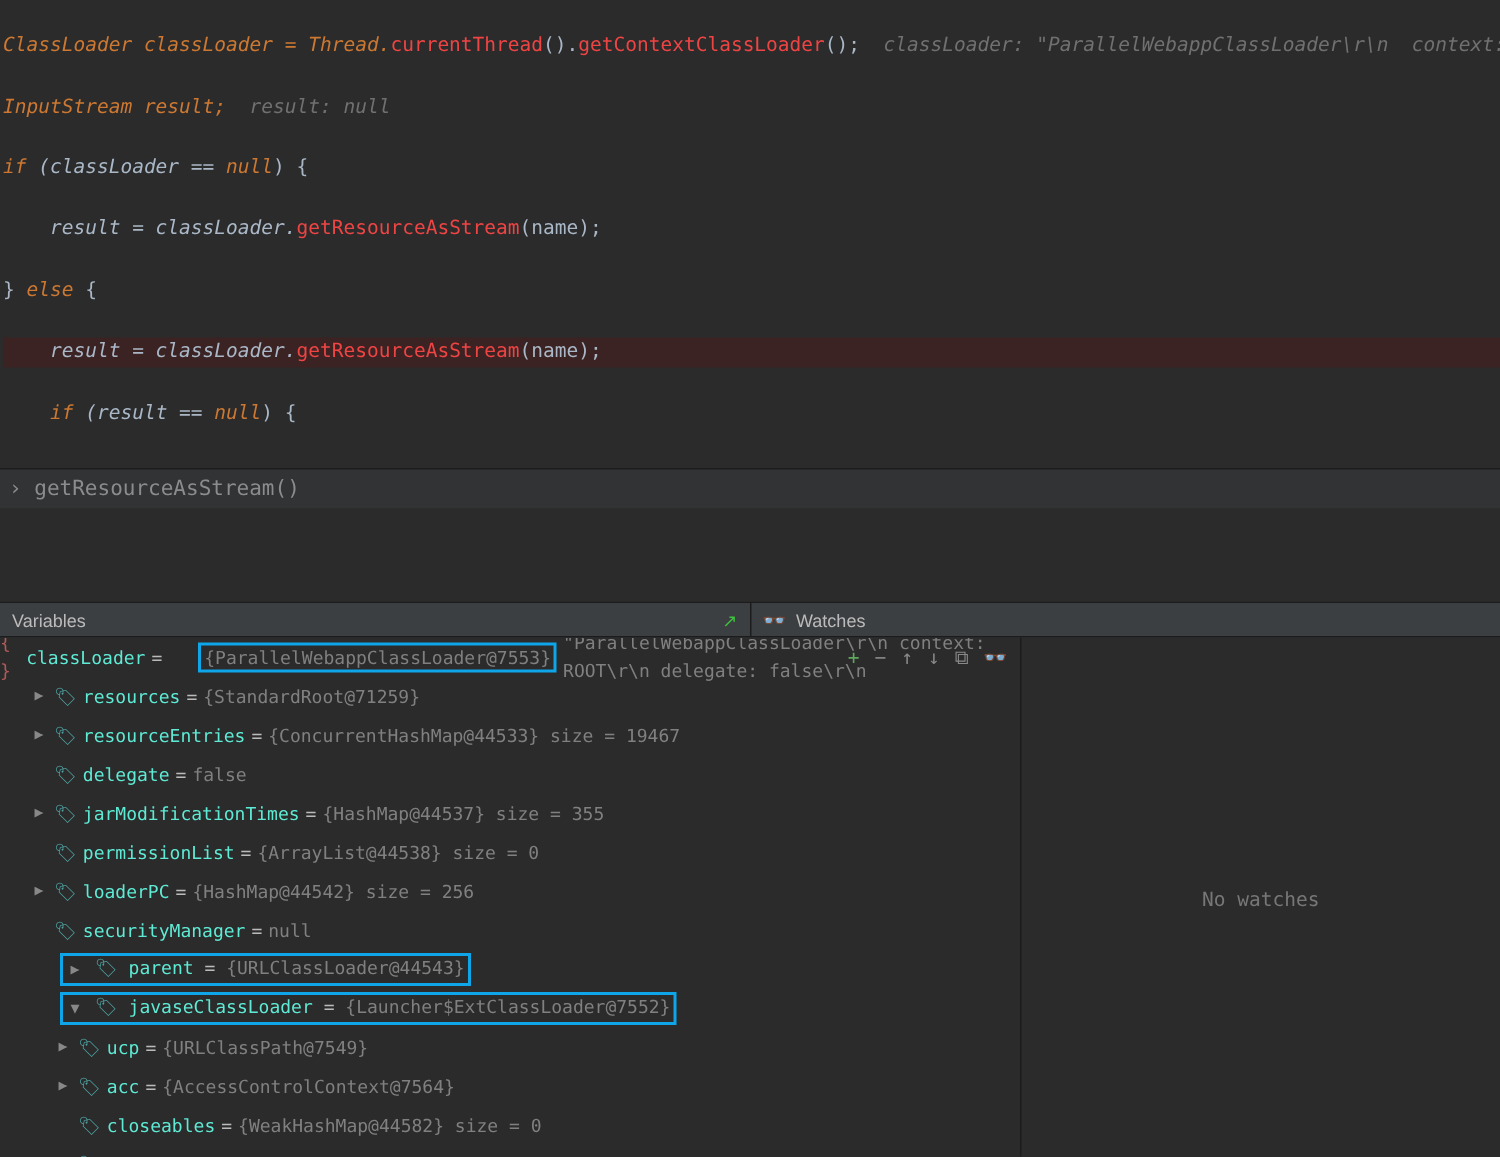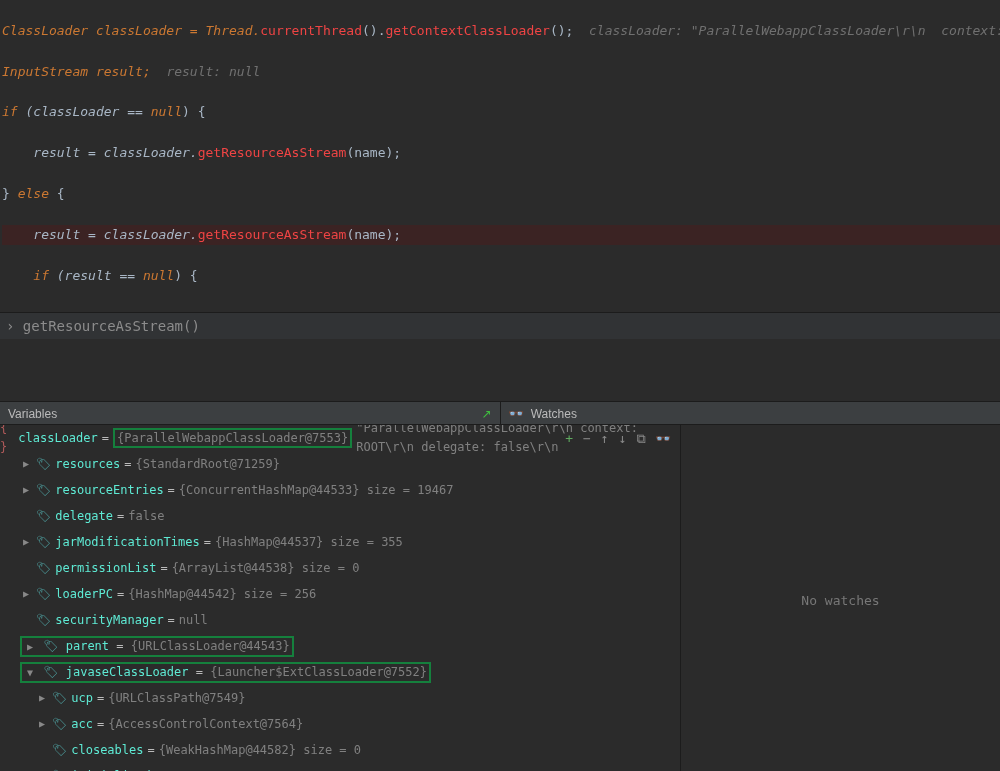--- a/index.html
+++ b/index.html
@@ -66,21 +66,21 @@
   .tool-icons { position: absolute; top: 4px; right: 8px; display: flex; gap: 10px; align-items: center; color: #888; font-size: 13px; }
   .tool-icons .plus { color: #5ea85e; }
   .v-row { display: flex; align-items: center; height: 26px; font-family: "Menlo","Consolas",monospace; font-size: 12px; gap: 4px; }
   .chev { width: 12px; color: #888; font-size: 10px; display: inline-flex; justify-content: center; cursor: pointer;}
   .chev.none { visibility: hidden; }
   .tag-ic { color: #4fa3a3; font-size: 12px; display: inline-flex; }
   .brace-ic { color: #b05a5a; font-size: 12px; }
   .v-name { color: #5eead4; }
   .v-eq   { color: #bbbbbb; }
   .v-val  { color: #808080; }
-  .red-box { border: 2px solid #15803d; padding: 0 2px; display: inline-block; line-height: 16px; }
+  .red-box { border: 2px solid #0ea5e9; padding: 0 2px; display: inline-block; line-height: 16px; margin-left: 20px; }
   .indent1 { width: 16px; }
   .indent2 { width: 32px; }
   .pad { display: inline-block; }
 </style>
 </head>
 <body>
 
 <div class="editor">
 <span class="line"><span class="kw-type">ClassLoader classLoader = Thread.</span><span class="method">currentThread</span><span class="punct">().</span><span class="method">getContextClassLoader</span><span class="punct">();</span>  <span class="hint"><span>classLoader: "ParallelWebappClassLoader\r\n  context:</span></span></span>
 <span class="line"><span class="kw-type">InputStream result;</span>  <span class="hint">result: null</span></span>

